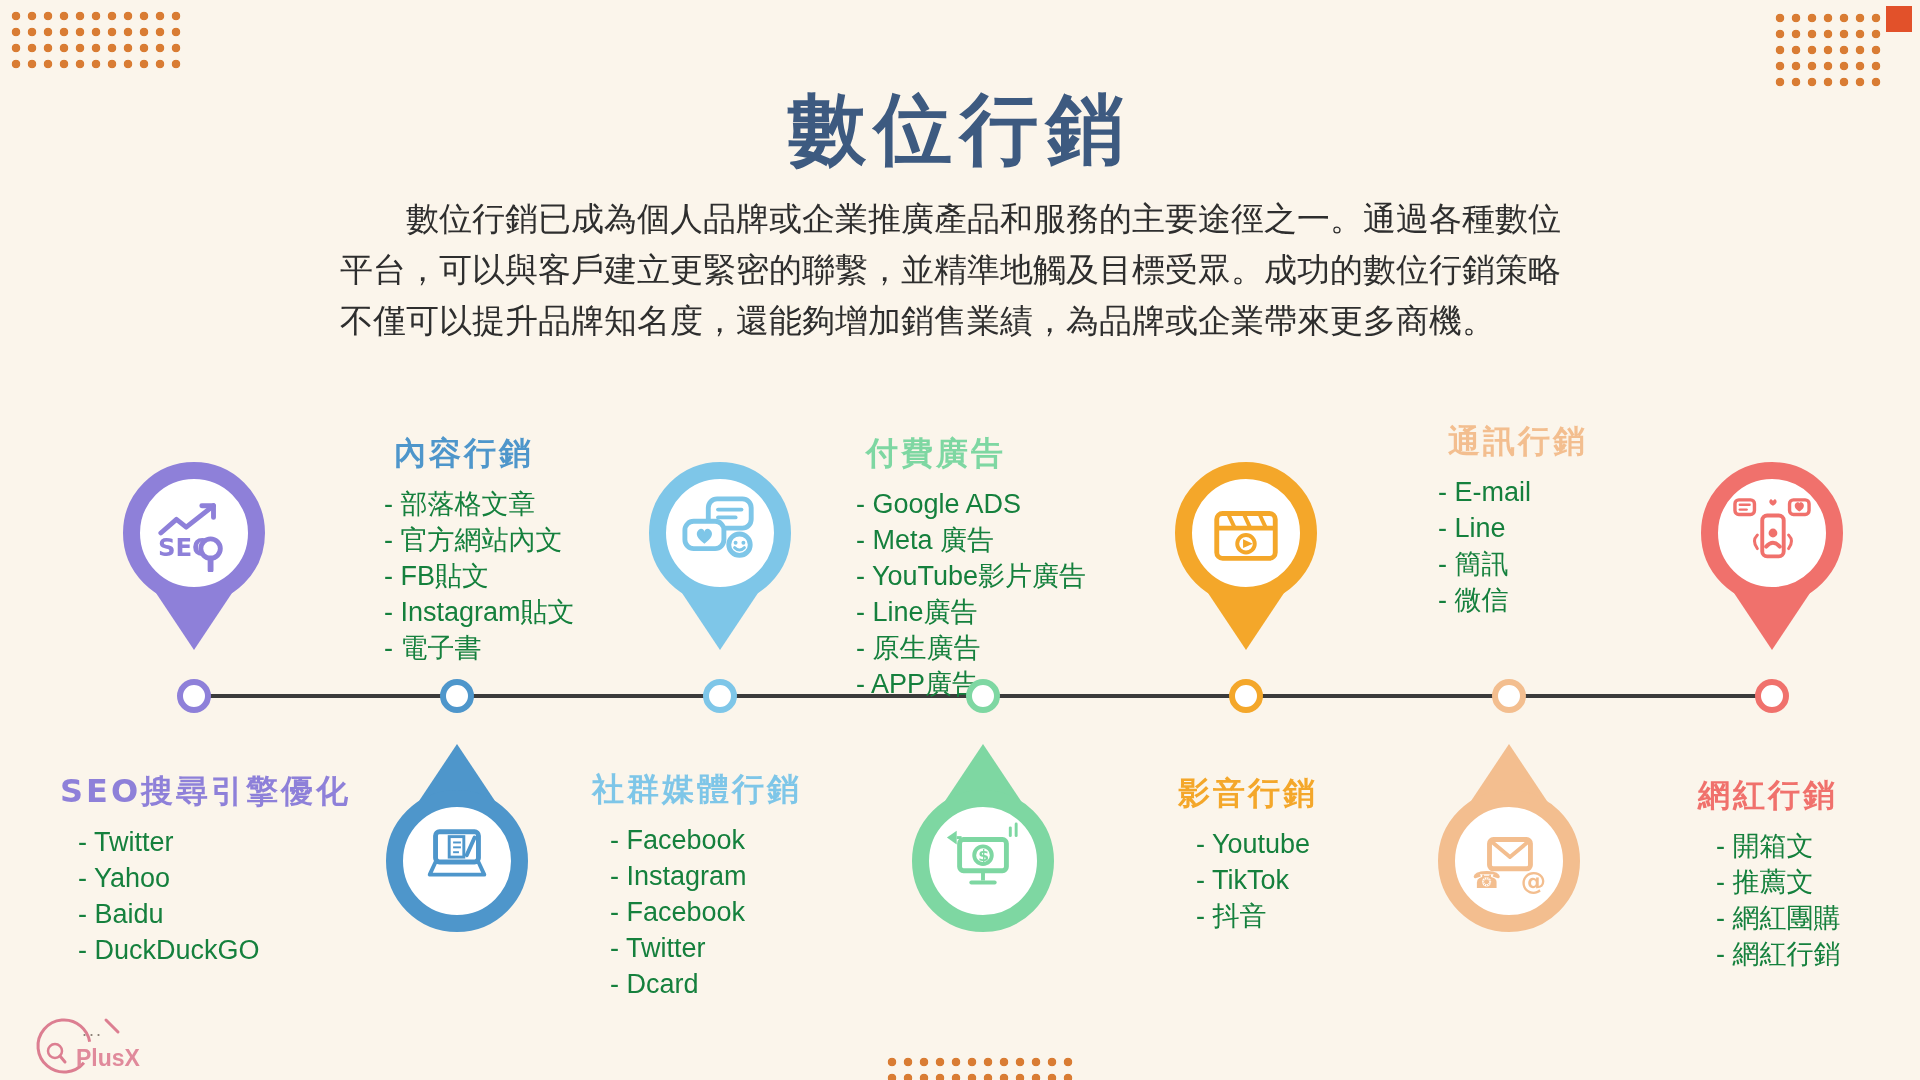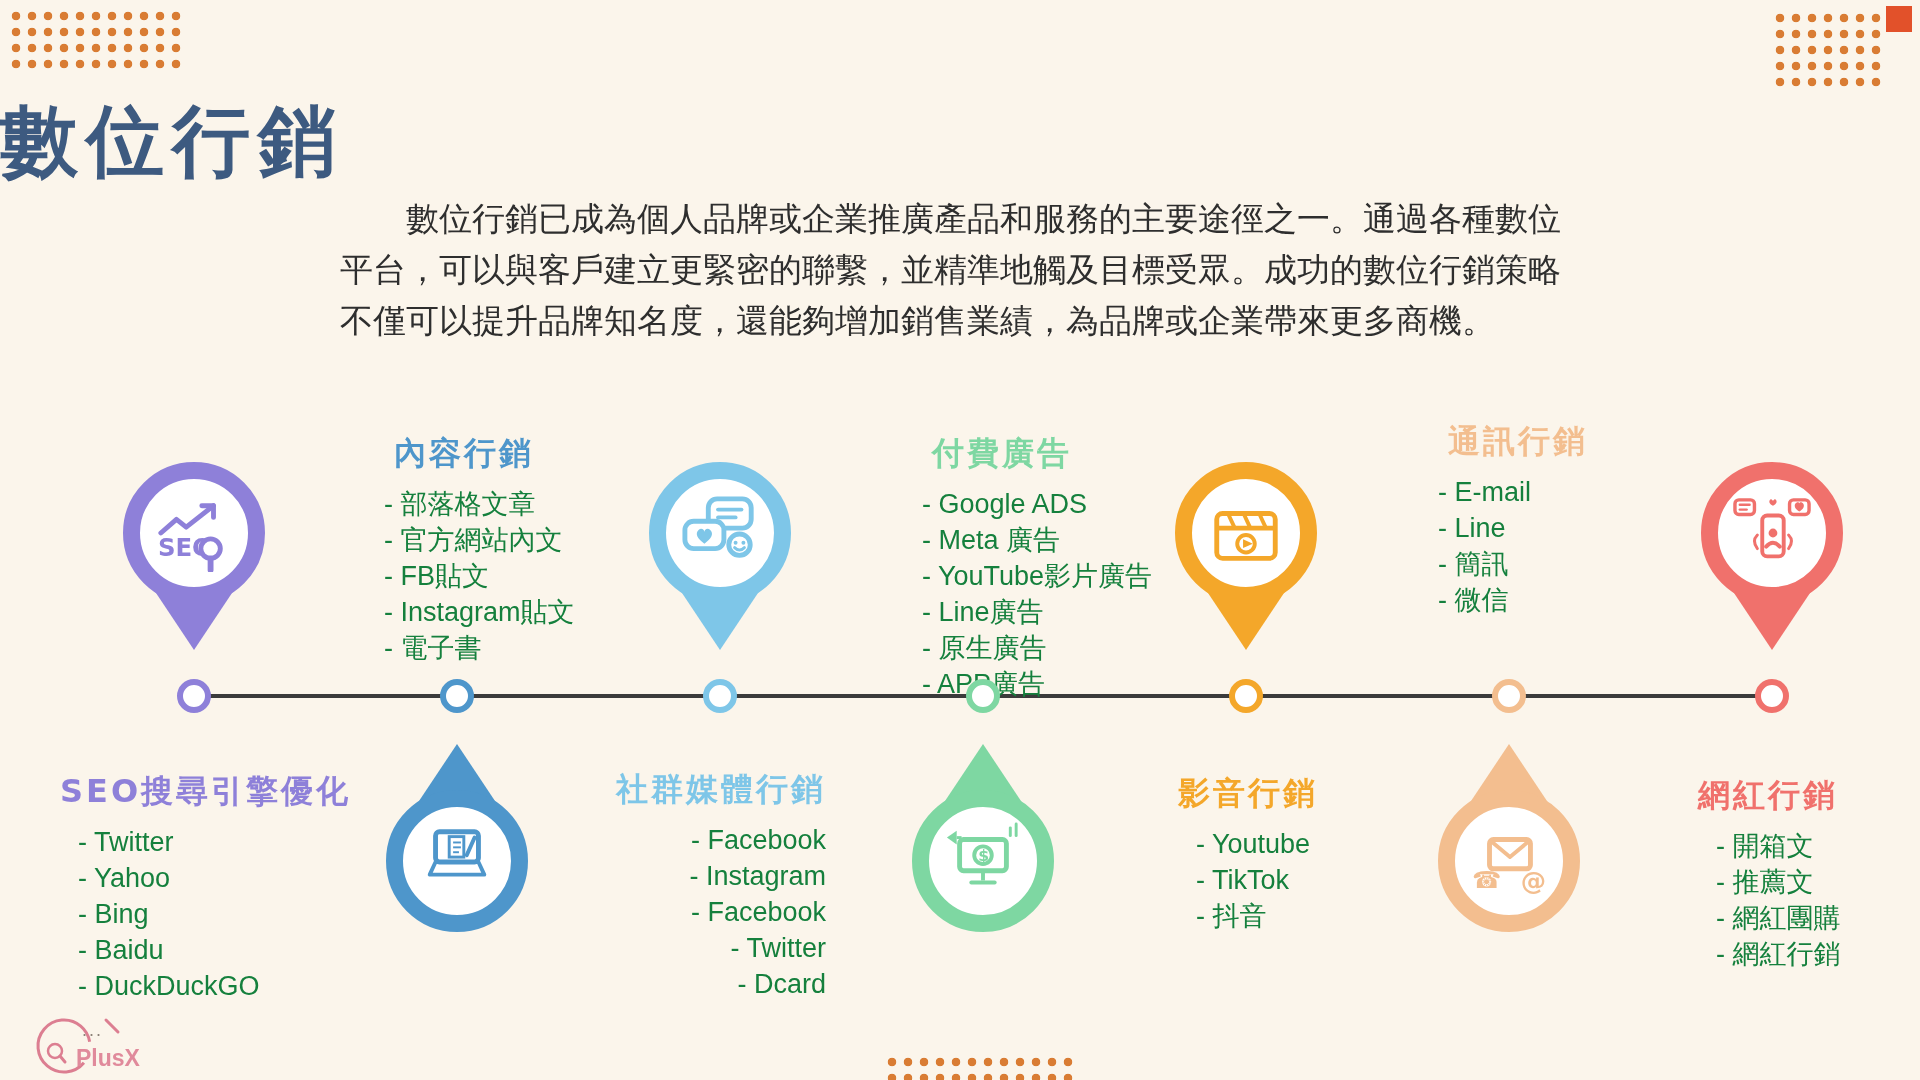--- a/index.html
+++ b/index.html
@@ -10,21 +10,21 @@
   
   .dots { position:absolute;
     background-image: radial-gradient(circle, #D97C33 4px, transparent 4.6px);
     background-size:16px 16px; }
   .dots-tl { left:8px; top:8px; width:178px; height:64px; }
   .dots-tr { right:36px; top:10px; width:112px; height:80px; }
   .dots-bc { left:884px; top:1054px; width:192px; height:26px; }
   .corner-square { position:absolute; right:8px; top:6px; width:26px; height:26px; background:#E2512A; }
 
   
-  .title { position:absolute; left:0; top:90px; width:100%; text-align:left;
+  .title { position:absolute; left:0; top:78px; width:100%; text-align:center;
     font-family:"Liberation Serif", serif; font-weight:bold; font-size:78px;
     letter-spacing:8px; color:#3D5A80; }
   .intro { position:absolute; left:340px; top:194px; width:1270px;
     font-family:"Liberation Serif", serif; font-size:33px; line-height:51px; color:#2E2E2E; }
   .intro .indent { text-indent:66px; }
 
   
   .timeline-line { position:absolute; left:194px; top:694px; width:1578px; height:4px; background:#3B3B3B; z-index:1; }
   .node { position:absolute; top:679px; width:34px; height:34px; margin-left:-17px; border-radius:50%;
     background:#fff; border:6px solid var(--c,#888); z-index:5; }
@@ -189,21 +189,21 @@
 
   <div class="cat-text top" style="left: 384px; top: 416px; --c: #4E96CB;">
     <div class="cat-title">內容行銷</div>
     <div class="cat-item">- 部落格文章</div>
     <div class="cat-item">- 官方網站內文</div>
     <div class="cat-item">- FB貼文</div>
     <div class="cat-item">- Instagram貼文</div>
     <div class="cat-item">- 電子書</div>
   </div>
 
-  <div class="cat-text top" style="left: 922px; top: 416px; --c: #7ED7A2;">
+  <div class="cat-text top" style="left: 856px; top: 416px; --c: #7ED7A2;">
     <div class="cat-title">付費廣告</div>
     <div class="cat-item">- Google ADS</div>
     <div class="cat-item">- Meta 廣告</div>
     <div class="cat-item">- YouTube影片廣告</div>
     <div class="cat-item">- Line廣告</div>
     <div class="cat-item">- 原生廣告</div>
     <div class="cat-item">- APP廣告</div>
   </div>
 
   <div class="cat-text top" style="left: 1438px; top: 404px; --c: #F3BE8F;">
@@ -211,26 +211,25 @@
     <div class="cat-item">- E-mail</div>
     <div class="cat-item">- Line</div>
     <div class="cat-item">- 簡訊</div>
     <div class="cat-item">- 微信</div>
   </div>
 
   <div class="cat-text bottom" style="left: 60px; top: 754px; --c: #8E80D9;">
     <div class="cat-title">SEO搜尋引擎優化</div>
     <div class="cat-item">- Twitter</div>
     <div class="cat-item">- Yahoo</div>
-    <div class="cat-item">- Bing</div>
     <div class="cat-item">- Baidu</div>
     <div class="cat-item">- DuckDuckGO</div>
   </div>
 
-  <div class="cat-text bottom" style="left: 616px; top: 752px; text-align: right; --c: #7EC6E8;">
+  <div class="cat-text bottom" style="left: 592px; top: 752px; --c: #7EC6E8;">
     <div class="cat-title">社群媒體行銷</div>
     <div class="cat-item">- Facebook</div>
     <div class="cat-item">- Instagram</div>
     <div class="cat-item">- Facebook</div>
     <div class="cat-item">- Twitter</div>
     <div class="cat-item">- Dcard</div>
   </div>
 
   <div class="cat-text bottom" style="left: 1178px; top: 756px; --c: #F4A72A;">
     <div class="cat-title">影音行銷</div>

